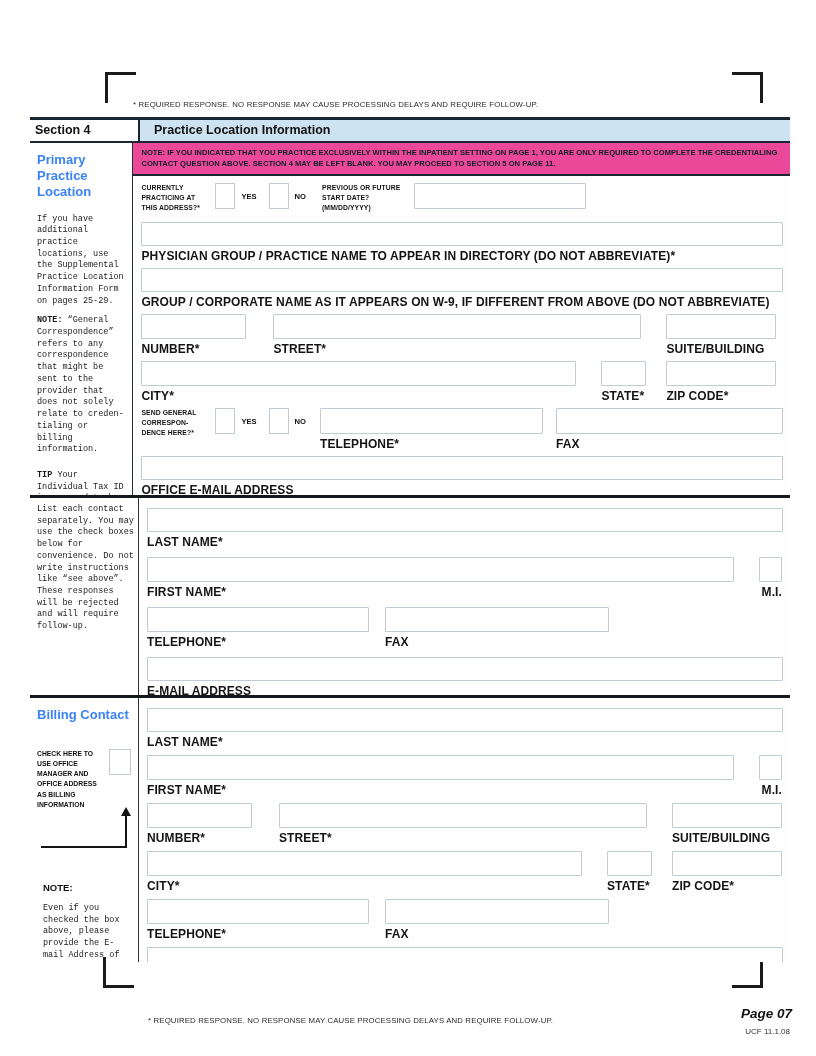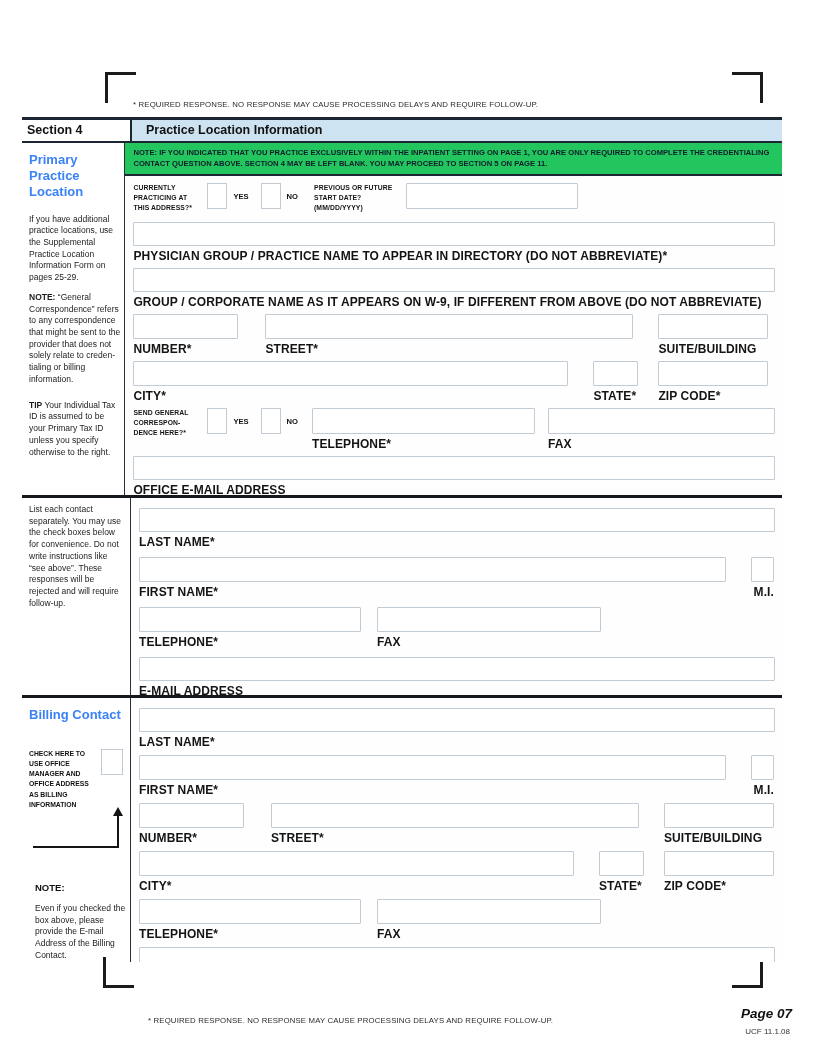--- a/index.html
+++ b/index.html
@@ -12,37 +12,37 @@
   .crop.tr{left:732px;top:72px;border-right:3px solid #1b1b1b;border-top:3px solid #1b1b1b;}
   .crop.bl{left:103px;top:957px;border-left:3px solid #1b1b1b;border-bottom:3px solid #1b1b1b;}
   .crop.br{left:732px;top:957px;border-right:3px solid #1b1b1b;border-bottom:3px solid #1b1b1b;}
 
   .topnote{position:absolute;left:133px;top:100px;font-size:7.8px;font-weight:400;color:#2a2a2a;letter-spacing:.15px;}
   .botnote{position:absolute;left:148px;top:1016px;font-size:7.8px;color:#2a2a2a;letter-spacing:.15px;}
   .pagenum{position:absolute;right:24px;top:1006px;font-size:13.5px;font-weight:700;font-style:italic;color:#111;}
   .formver{position:absolute;right:26px;top:1027px;font-size:8px;color:#333;}
 
   
-  .form{position:absolute;left:22px;top:117px;width:760px;}
+  .form{position:absolute;left:30px;top:117px;width:760px;}
   .hdr{display:flex;border-top:3px solid #1d2633;border-bottom:2px solid #1d2633;height:21px;line-height:21px;}
   .hdr-left{width:108px;background:#ffffff;font-weight:700;font-size:12.5px;padding-left:5px;box-sizing:border-box;}
   .hdr-right{flex:1;background:#cde3f2;font-weight:700;font-size:12.5px;padding-left:14px;box-sizing:border-box;border-left:2px solid #1d2633;}
 
   .section{display:flex;overflow:hidden;}
   .section.s1{height:352px;border-bottom:3px solid #15181d;}
   .section.s2{height:197px;border-bottom:3px solid #15181d;}
   .section.s3{height:264px;}
   .side{width:108px;box-sizing:border-box;padding:6px 4px 0 5px;}
   .fields{flex:1;box-sizing:border-box;border-left:1.5px solid #2a2f38;padding:0 7px 8px 8px;background:#fefefe;}
 
   .side h3{font-size:13px;font-weight:700;margin:3px 0 10px 2px;line-height:1.22;color:#3b82f6;}
-  .side p{font-size:8.5px;line-height:1.38;color:#1c1c1c;margin:0 0 8px 2px;}
+  .side p{font-size:8.5px;line-height:1.38;color:#1c1c1c;margin:0 0 8px 2px;font-family:Liberation Mono, monospace;}
   .side .b{font-weight:700;}
 
-  .note-bar{margin:0 -7px 0 -8px;padding:4px 10px 5px 8px;background:#22c55e;border-bottom:2px solid #1d2633;
+  .note-bar{margin:0 -7px 0 -8px;padding:4px 10px 5px 8px;background:#ec4899;border-bottom:2px solid #1d2633;
             font-size:7.6px;font-weight:700;line-height:1.45;color:#101e2b;}
 
   .r{display:flex;align-items:flex-start;margin-top:9px;}
   .fcol{display:flex;flex-direction:column;}
   .box{background:#ffffff;border:1px solid #c2cbd4;border-radius:1px;box-sizing:border-box;}
   .h24{height:24px;} .h25{height:25px;} .h26{height:26px;}
   .lbl{font-size:12px;font-weight:700;color:#141414;margin-top:3px;letter-spacing:.1px;white-space:nowrap;}
   .inline-lbl{font-size:6.8px;font-weight:700;line-height:1.5;color:#141414;letter-spacing:.1px;}
   .cb{width:20px;height:26px;background:#fff;border:1px solid #c2cbd4;box-sizing:border-box;}
   .cb.sm{height:22px;margin-top:2px;}

